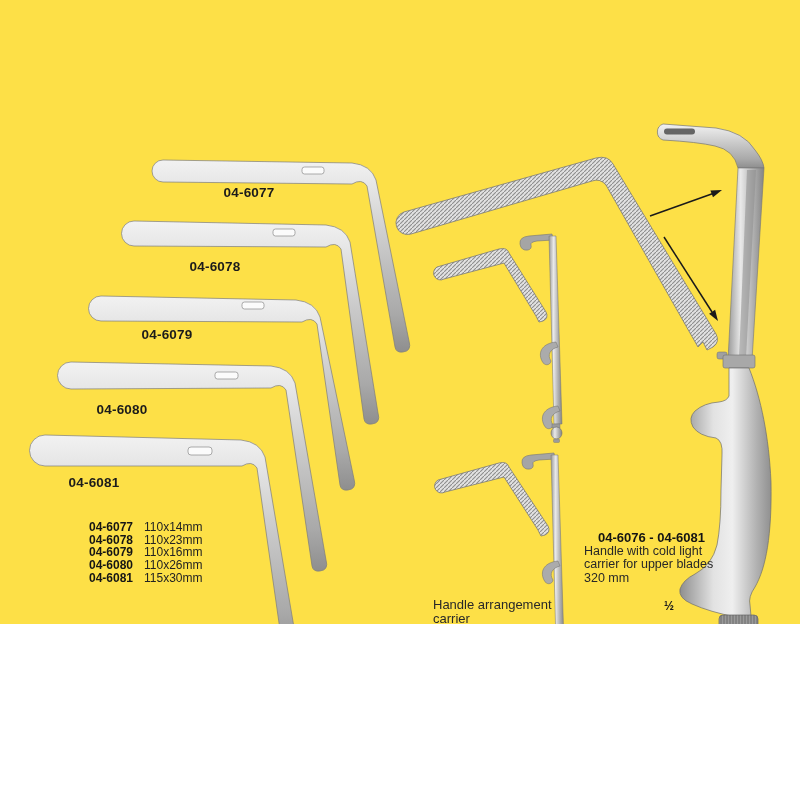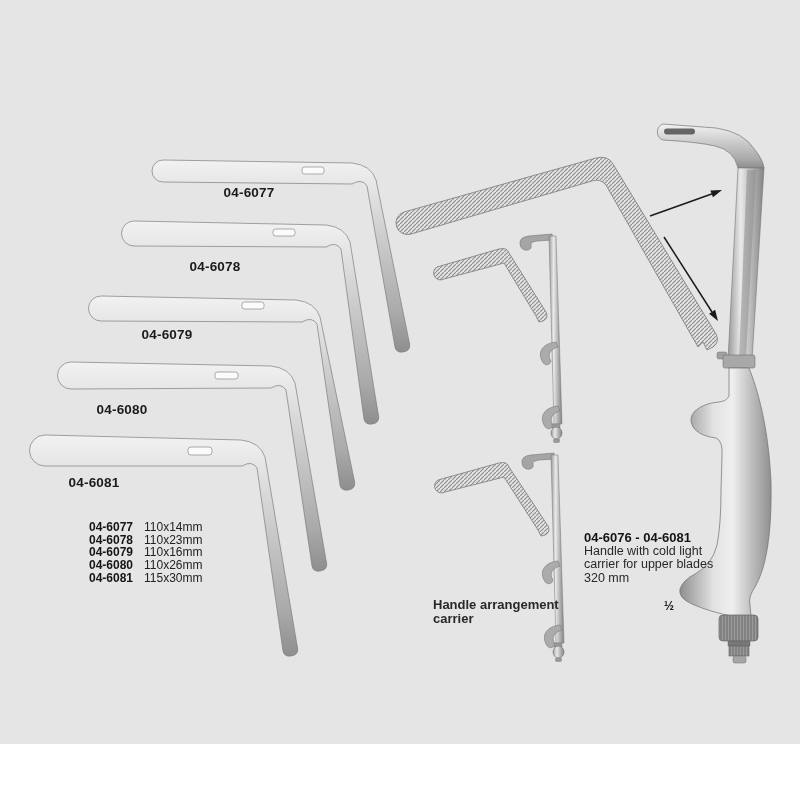--- a/index.html
+++ b/index.html
@@ -1,36 +1,36 @@
 <!DOCTYPE html>
 <html><head>
 <meta charset="utf-8">
 <style>
   html,body{margin:0;padding:0;background:#ffffff;}
   .stage{
-    position:relative;width:800px;height:744px;background:#e5e5e5;
+    position:relative;width:800px;height:624px;background:#fde047;
     font-family:"Liberation Sans",sans-serif;overflow:hidden;
   }
   .art{position:absolute;left:0;top:0;}
   .lbl{
     position:absolute;width:90px;text-align:center;
     font-weight:bold;font-size:13.5px;color:#1b1b1b;letter-spacing:.2px;
   }
   .lbl1{left:204px;top:185px}
   .lbl2{left:170px;top:259px}
   .lbl3{left:122px;top:327px}
   .lbl4{left:77px;top:402px}
   .lbl5{left:49px;top:475px}
   .specs{position:absolute;left:89px;top:521px;font-size:12px;color:#222;}
   .spec-row{display:flex;line-height:12.7px;}
   .spec-code{font-weight:bold;width:47px;color:#151515;}
   .spec-size{margin-left:8px;}
-  .note{position:absolute;left:433px;top:598px;font-size:13px;line-height:13.5px;color:#282828;font-weight:bold;}
+  .note{position:absolute;left:433px;top:598px;font-size:13px;line-height:13.5px;color:#282828;}
   .handle-info{position:absolute;left:584px;top:531px;font-size:12.5px;line-height:13.2px;color:#282828;width:130px;}
-  .hi-code{font-weight:bold;font-size:13px;color:#141414;margin-bottom:1px;white-space:nowrap;}
+  .hi-code{font-weight:bold;font-size:13px;color:#141414;margin-bottom:1px;white-space:nowrap;margin-left:14px;}
   .scale{position:absolute;left:664px;top:599px;font-size:12px;font-weight:bold;color:#1b1b1b;}
 </style>
 </head>
 <body>
 
 <div class="stage">
 
   <svg class="art" width="800" height="800" viewBox="0 0 800 800">
     <defs>
       <linearGradient id="gradBlade" x1="0" y1="0" x2="0" y2="1">

